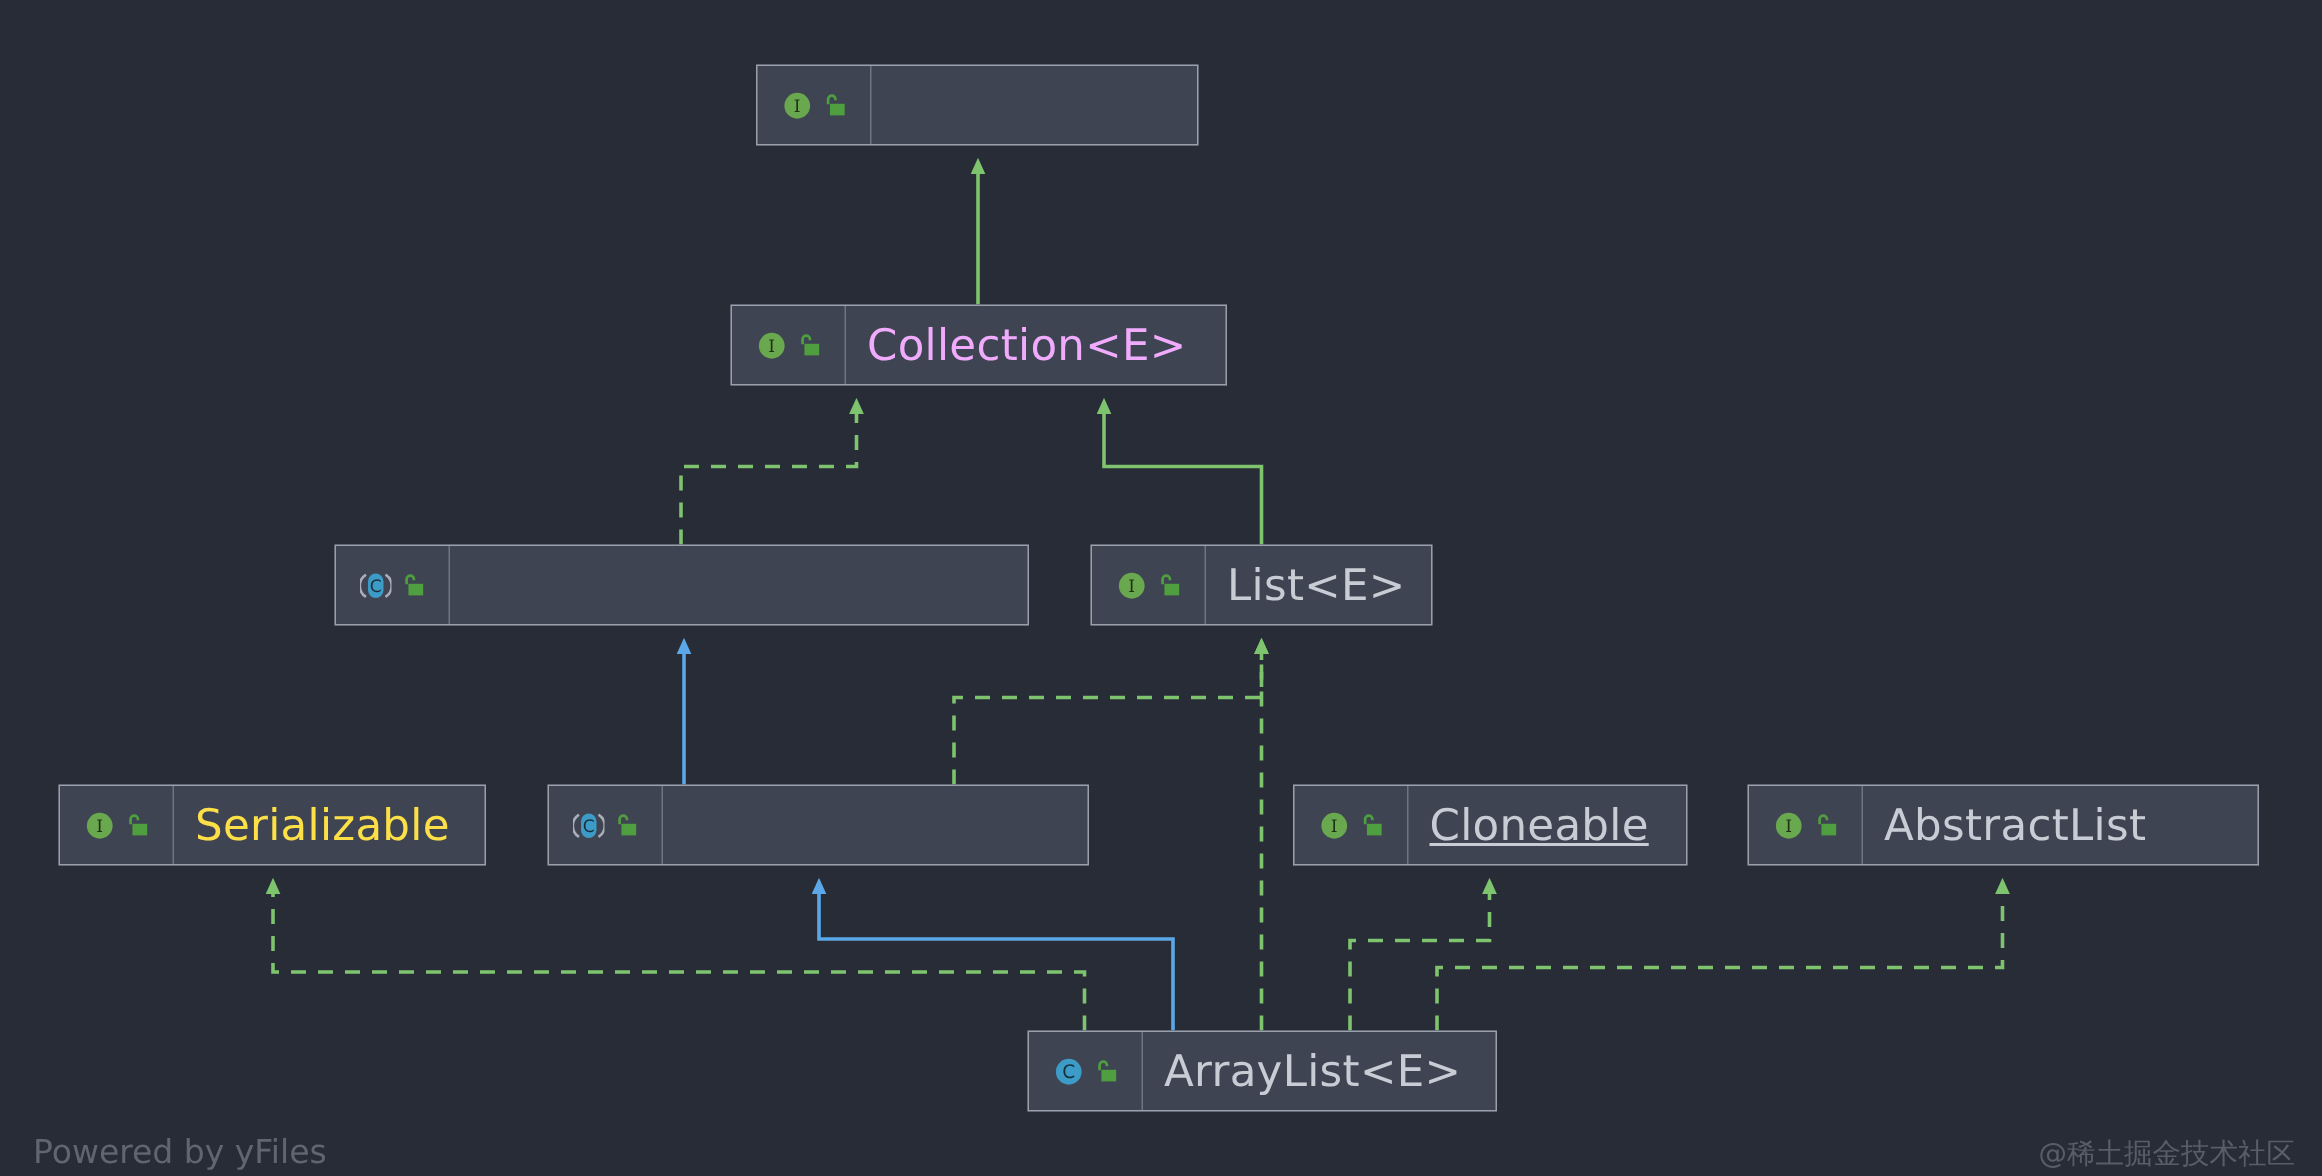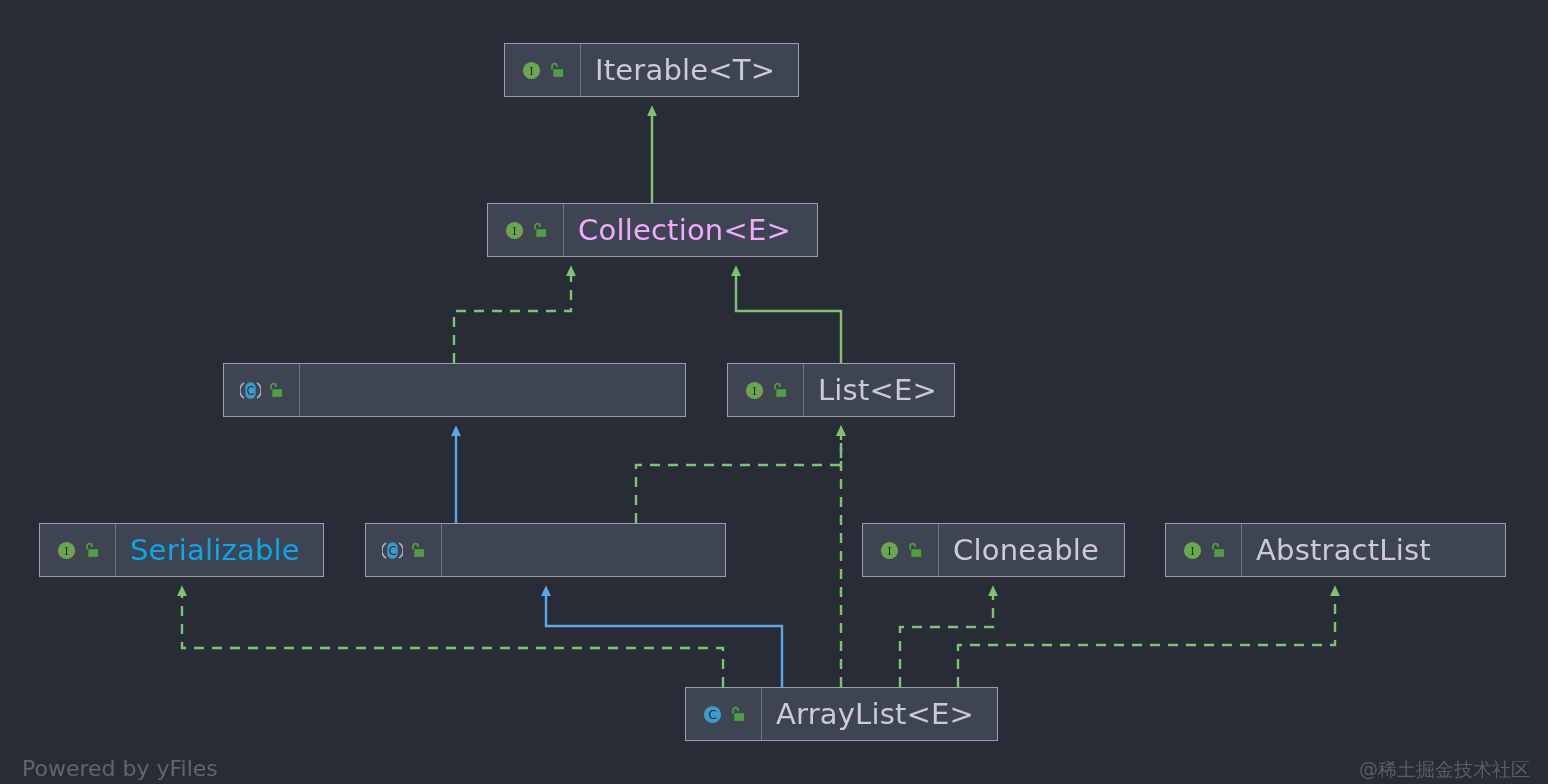--- a/index.html
+++ b/index.html
@@ -128,21 +128,20 @@
               <text x="11" y="15.4" text-anchor="middle" font-size="12" font-family="&quot;DejaVu Serif&quot;, serif" fill="#1f3317">I</text>
             </svg>
           </span>
           <span style="display: block;">
             <svg viewBox="0 0 18 18" class="ico ico-lock">
               <path d="M4.3,8 L4.3,4.4 A2.6,2.6 0 0 1 9.5,4.4 L9.5,5.2" stroke="#4f9e3f" stroke-width="1.9" fill="none"></path>
               <rect x="5.6" y="7.6" width="10.4" height="8.2" fill="#4f9e3f"></rect>
             </svg>
           </span>
         </div>
-        <div class="node-label" style="color: rgb(200, 204, 212);">Iterable&lt;T&gt;</div>
       </div>
       <div class="node" style="left: 487px; top: 203px; width: 331px; background: rgb(62, 68, 81); border-color: rgb(154, 160, 171);">
         <div class="node-icons" style="width: 76px;">
           <span style="display: block;">
             <svg viewBox="0 0 22 22" class="ico">
               <circle cx="11" cy="11" r="9" fill="#6aa84f"></circle>
               <text x="11" y="15.4" text-anchor="middle" font-size="12" font-family="&quot;DejaVu Serif&quot;, serif" fill="#1f3317">I</text>
             </svg>
           </span>
           <span style="display: block;">
@@ -197,21 +196,21 @@
               <text x="11" y="15.4" text-anchor="middle" font-size="12" font-family="&quot;DejaVu Serif&quot;, serif" fill="#1f3317">I</text>
             </svg>
           </span>
           <span style="display: block;">
             <svg viewBox="0 0 18 18" class="ico ico-lock">
               <path d="M4.3,8 L4.3,4.4 A2.6,2.6 0 0 1 9.5,4.4 L9.5,5.2" stroke="#4f9e3f" stroke-width="1.9" fill="none"></path>
               <rect x="5.6" y="7.6" width="10.4" height="8.2" fill="#4f9e3f"></rect>
             </svg>
           </span>
         </div>
-        <div class="node-label" style="color: #0ea5e9;">Serializable</div>
+        <div class="node-label" style="color: #fde047;">Serializable</div>
       </div>
       <div class="node" style="left: 365px; top: 523px; width: 361px; background: rgb(62, 68, 81); border-color: rgb(154, 160, 171);">
         <div class="node-icons" style="width: 76px;">
           <span style="display: block;">
             <svg viewBox="0 0 22 22" class="ico">
               <path d="M4.2,3.2 A9.2,9.2 0 0 0 4.2,18.8" stroke="#a9aeb8" stroke-width="1.8" fill="none"></path>
               <path d="M17.8,3.2 A9.2,9.2 0 0 1 17.8,18.8" stroke="#a9aeb8" stroke-width="1.8" fill="none"></path>
               <rect x="5.6" y="2.4" width="10.8" height="17.2" rx="5.4" fill="#3d9bc7"></rect>
               <text x="11" y="15.4" text-anchor="middle" font-size="12" font-family="&quot;DejaVu Sans&quot;, sans-serif" fill="#1b2f3a">C</text>
             </svg>
@@ -232,21 +231,21 @@
               <text x="11" y="15.4" text-anchor="middle" font-size="12" font-family="&quot;DejaVu Serif&quot;, serif" fill="#1f3317">I</text>
             </svg>
           </span>
           <span style="display: block;">
             <svg viewBox="0 0 18 18" class="ico ico-lock">
               <path d="M4.3,8 L4.3,4.4 A2.6,2.6 0 0 1 9.5,4.4 L9.5,5.2" stroke="#4f9e3f" stroke-width="1.9" fill="none"></path>
               <rect x="5.6" y="7.6" width="10.4" height="8.2" fill="#4f9e3f"></rect>
             </svg>
           </span>
         </div>
-        <div class="node-label" style="color: rgb(200, 204, 212);">Cloneable</div>
+        <div class="node-label" style="color: rgb(200, 204, 212); text-decoration: underline;">Cloneable</div>
       </div>
       <div class="node" style="left: 1165px; top: 523px; width: 341px; background: rgb(62, 68, 81); border-color: rgb(154, 160, 171);">
         <div class="node-icons" style="width: 76px;">
           <span style="display: block;">
             <svg viewBox="0 0 22 22" class="ico">
               <circle cx="11" cy="11" r="9" fill="#6aa84f"></circle>
               <text x="11" y="15.4" text-anchor="middle" font-size="12" font-family="&quot;DejaVu Serif&quot;, serif" fill="#1f3317">I</text>
             </svg>
           </span>
           <span style="display: block;">

